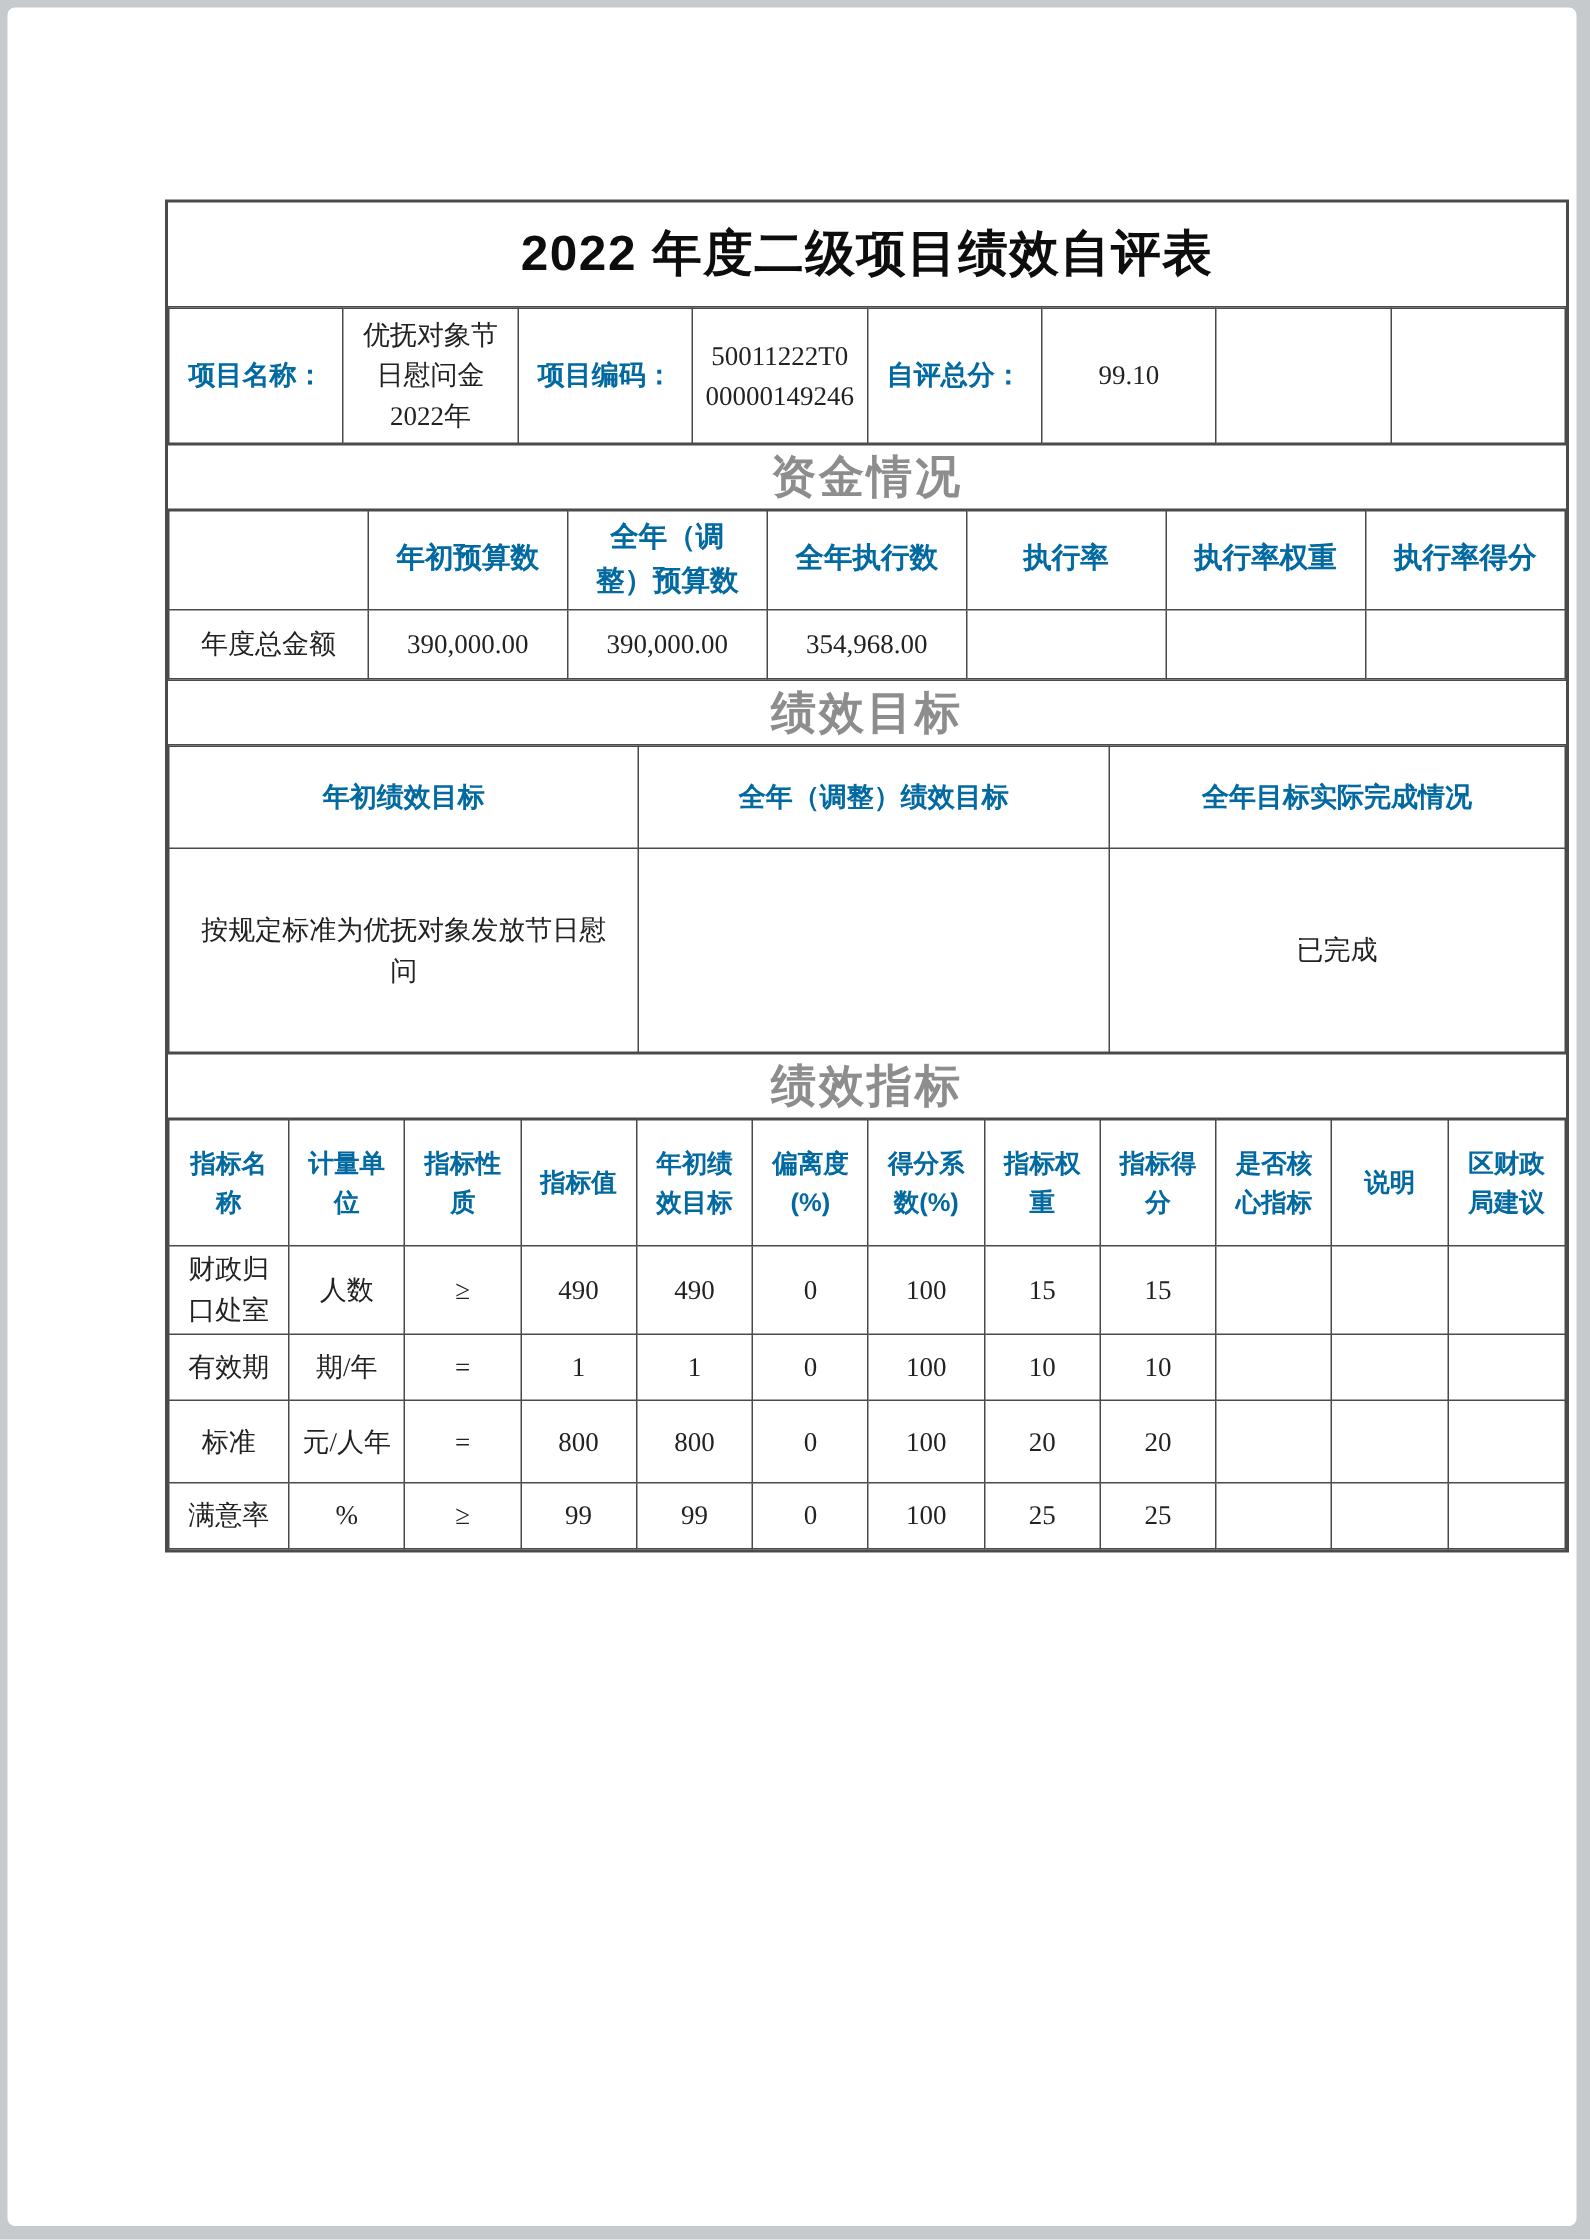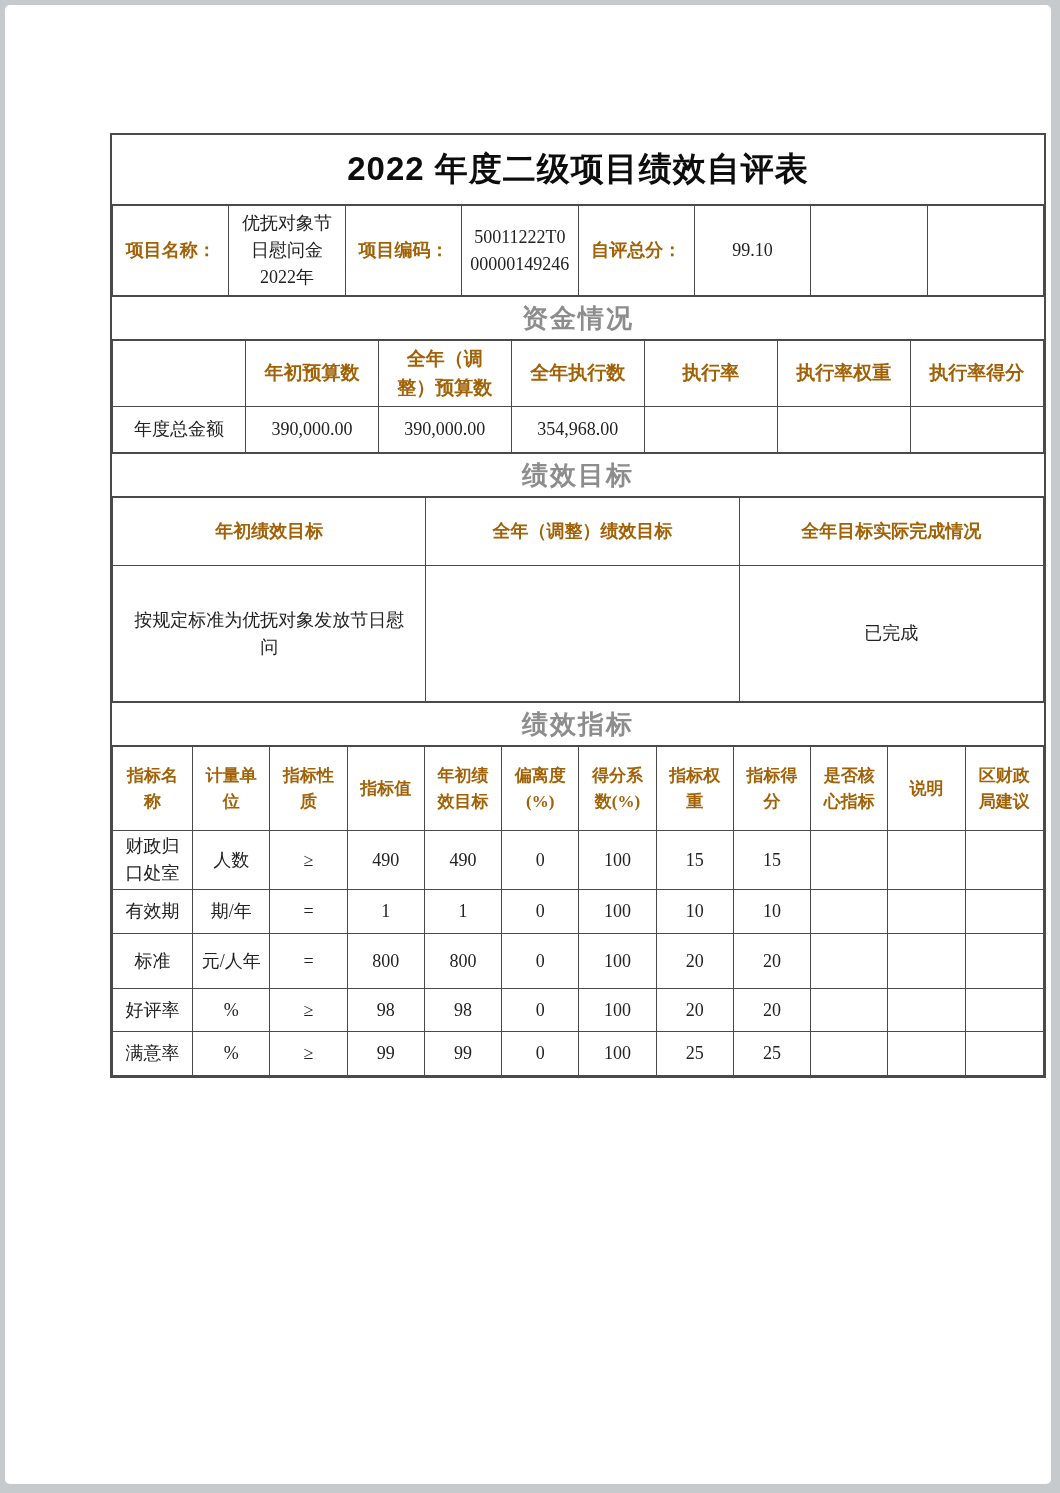--- a/index.html
+++ b/index.html
@@ -29,38 +29,38 @@
     display: flex; align-items: center; justify-content: center;
     font-family: "Liberation Sans", sans-serif;
     font-weight: bold; font-size: 33px; color: #0d0d0d;
     border-bottom: 1px solid #4a4a4a;
     letter-spacing: 1px;
   }
   .banner {
     height: 44px;
     display: flex; align-items: center; justify-content: center;
     font-family: "Liberation Sans", sans-serif;
-    font-weight: bold; font-size: 26px;
+    font-weight: bold; font-size: 30px;
     color: #8d8d8d;
     border-top: 1px solid #4a4a4a;
     border-bottom: 1px solid #4a4a4a;
     letter-spacing: 2px;
   }
   table { border-collapse: collapse; width: 100%; table-layout: fixed; }
   td {
     border: 1px solid #4a4a4a;
     text-align: center; vertical-align: middle;
     padding: 4px 8px;
     font-size: 18px;
     line-height: 1.5;
     overflow-wrap: break-word;
   }
   .label, .hcell {
-    font-family: Liberation Serif, serif;
-    font-weight: bold; color: #a16207;
+    font-family: Liberation Sans, sans-serif;
+    font-weight: bold; color: #0369a1;
   }
   .value { font-family: "Liberation Serif", serif; color: #222; }
   .break-all { word-break: break-all; }
 
   .info-table tr.r1 { height: 82px; }
   .info-table tr.r2 { height: 74px; }
 
   .funding-table tr.h  { height: 55px; }
   .funding-table tr.f1 { height: 46px; }
   .funding-table tr.f2 { height: 54px; }
@@ -235,34 +235,20 @@
         <td class="value">800</td>
         <td class="value">800</td>
         <td class="value">0</td>
         <td class="value">100</td>
         <td class="value">20</td>
         <td class="value">20</td>
         <td class="value"></td>
         <td class="value"></td>
         <td class="value"></td>
       </tr>
-      <tr class="ir4">
-        <td class="value">好评率</td>
-        <td class="value">%</td>
-        <td class="value">≥</td>
-        <td class="value">98</td>
-        <td class="value">98</td>
-        <td class="value">0</td>
-        <td class="value">100</td>
-        <td class="value">20</td>
-        <td class="value">20</td>
-        <td class="value"></td>
-        <td class="value"></td>
-        <td class="value"></td>
-      </tr>
       <tr class="ir5">
         <td class="value">满意率</td>
         <td class="value">%</td>
         <td class="value">≥</td>
         <td class="value">99</td>
         <td class="value">99</td>
         <td class="value">0</td>
         <td class="value">100</td>
         <td class="value">25</td>
         <td class="value">25</td>

